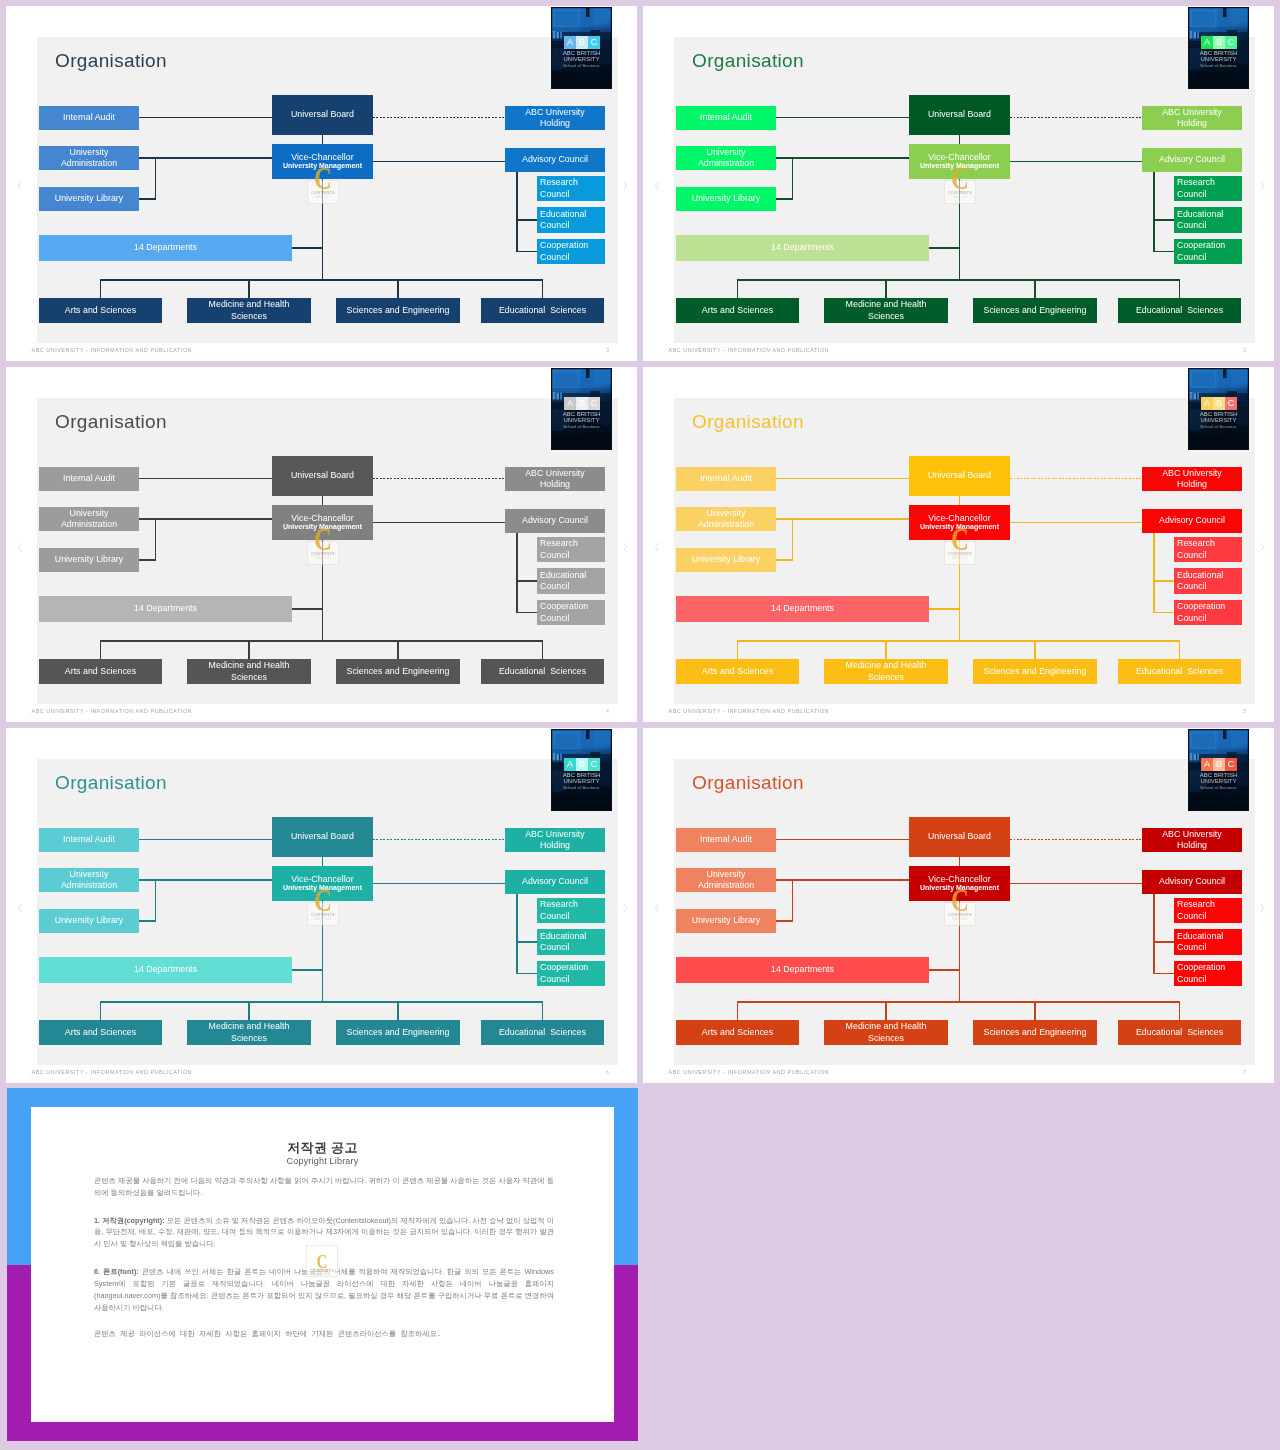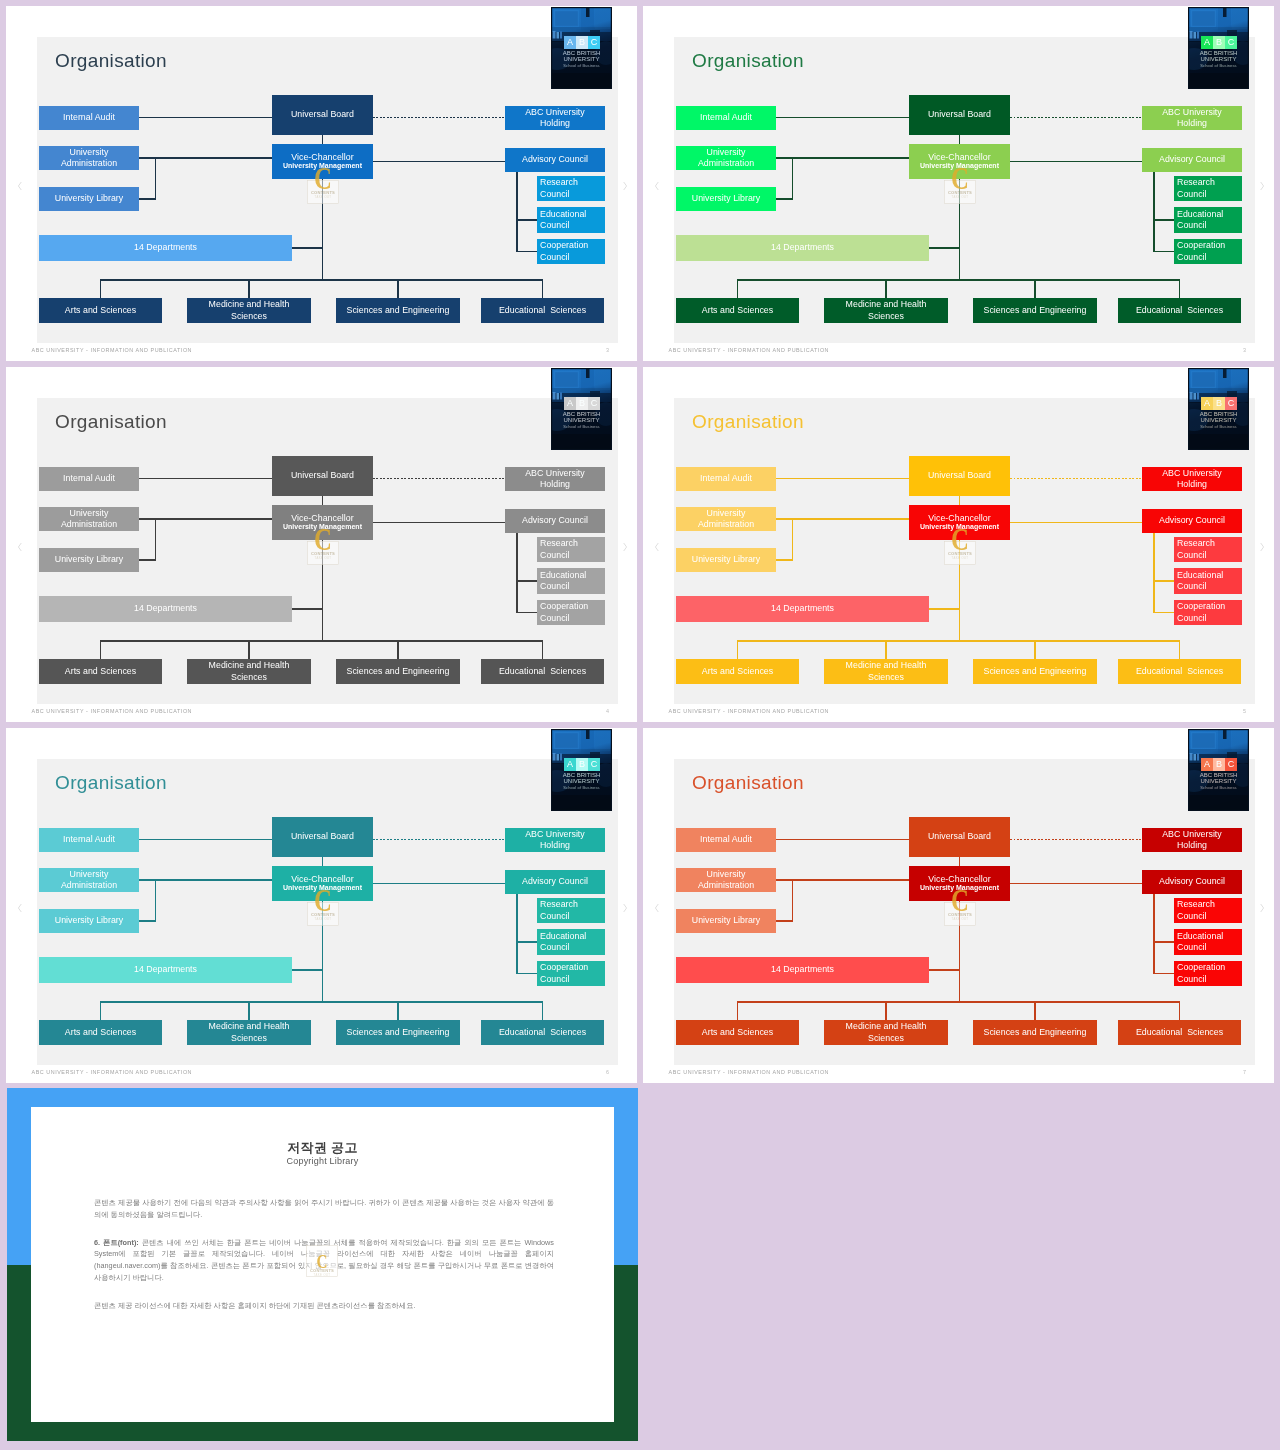--- a/index.html
+++ b/index.html
@@ -643,29 +643,30 @@
   </svg></div>
       <div class="footer">ABC UNIVERSITY - INFORMATION AND PUBLICATION</div>
       <div class="pnum">7</div>
       <div class="arrowL"><svg viewBox="0 0 8 12" width="8" height="12">
           <path d="M5.3 2 L2.4 6 L5.3 10" fill="none" stroke="#dcdcdc" stroke-width="0.9"></path>
         </svg></div>
       <div class="arrowR"><svg viewBox="0 0 8 12" width="8" height="12">
           <path d="M2.7 2 L5.6 6 L2.7 10" fill="none" stroke="#dcdcdc" stroke-width="0.9"></path>
         </svg></div>
     </div>
-    <div class="cslide" style="left: 7px; top: 1088px; width: 631px; height: 353px; background: #14532d;">
+    <div class="cslide" style="left: 7px; top: 1088px; width: 631px; height: 353px; background: #a21caf;">
       <div style="position: absolute; left: 0px; top: 0px; width: 100%; height: 177px; background: rgb(69, 162, 245);"></div>
       <div class="cpaper" style="left: 24px; top: 19px; width: 583px; height: 315px; position: absolute; background: rgb(255, 255, 255);">
         <div class="ctitle" style="position: absolute; left: 0px; right: 0px; top: 32px; font-size: 13px; color: rgb(62, 62, 62); letter-spacing: 0.3px;">저작권 공고</div>
         <div class="csub" style="position: absolute; left: 0px; right: 0px; top: 49px; font-size: 9px; color: rgb(90, 90, 90); letter-spacing: 0.2px;">Copyright Library</div>
-        <div style="position: absolute; left: 63px; width: 460px; top: 90px; font-size: 7.3px; line-height: 1.63; color: rgb(150, 150, 150); text-align: justify;">
+        <div style="position: absolute; left: 63px; width: 460px; top: 68px; font-size: 7.3px; line-height: 1.63; color: rgb(150, 150, 150); text-align: justify;">
           <div class="cpara" style="margin-bottom: 15.8px;">콘텐츠 제공물 사용하기 전에 다음의 약관과 주의사항 사항을 읽어 주시기 바랍니다. 귀하가 이 콘텐츠 제공물 사용하는 것은 사용자 약관에 동의에 동의하셨음을 알려드립니다.</div>
+          <div class="cpara" style="margin-bottom: 15.8px;"><span style="font-weight: bold; color: rgb(111, 111, 111);">1. 저작권(copyright):</span> 모든 콘텐츠의 소유 및 저작권은 콘텐츠 하이오아웃(Contentstokeout)의 제작자에게 있습니다. 사전 승낙 없이 상업적 이용, 무단전재, 배포, 수정, 재판매, 양도, 대여 등의 목적으로 이용하거나 제3자에게 이용하는 것은 금지되어 있습니다. 이러한 경우 행위가 발견 시 민사 및 형사상의 책임을 받습니다.</div>
           <div class="cpara" style="margin-bottom: 15.8px;"><span style="font-weight: bold; color: rgb(111, 111, 111);">6. 폰트(font):</span> 콘텐츠 내에 쓰인 서체는 한글 폰트는 네이버 나눔글꼴의 서체를 적용하여 제작되었습니다. 한글 외의 모든 폰트는 Windows System에 포함된 기본 글꼴로 제작되었습니다. 네이버 나눔글꼴 라이선스에 대한 자세한 사항은 네이버 나눔글꼴 홈페이지(hangeul.naver.com)를 참조하세요. 콘텐츠는 폰트가 포함되어 있지 않으므로, 필요하실 경우 해당 폰트를 구입하시거나 무료 폰트로 변경하여 사용하시기 바랍니다.</div>
-          <div class="cpara" style="margin-bottom: 14px;">콘텐츠 제공 라이선스에 대한 자세한 사항은 홈페이지 하단에 기재된 콘텐츠라이선스를 참조하세요.</div>
+          <div class="cpara" style="margin-bottom: 14px; font-family: Liberation Mono, monospace;">콘텐츠 제공 라이선스에 대한 자세한 사항은 홈페이지 하단에 기재된 콘텐츠라이선스를 참조하세요.</div>
         </div>
         <div class="wm" style="left: 274.5px; top: 129.5px;"><svg viewBox="0 0 32 54" width="32" height="54">
     <rect x="0.4" y="8.5" width="31.2" height="31" fill="#ffffff" fill-opacity="0.5" stroke="#ded8cc" stroke-width="0.5"></rect>
     <g transform="translate(16,31.5) scale(0.8,1) translate(-16,-31.5)">
       <text x="16" y="31.5" font-family="Liberation Serif, serif" font-size="19" font-weight="bold" fill="#e0ab2b" fill-opacity="0.82" text-anchor="middle">C</text>
     </g>
     <text x="16" y="35.4" font-family="Liberation Sans, sans-serif" font-size="4.1" font-weight="bold" fill="#9c8a5e" fill-opacity="0.5" text-anchor="middle" letter-spacing="0.2">CONTENTS</text>
     <text x="16" y="38.8" font-family="Liberation Sans, sans-serif" font-size="2.7" fill="#c3b695" fill-opacity="0.45" text-anchor="middle" letter-spacing="0.45">TAKE OUT</text>
   </svg></div>
       </div>

